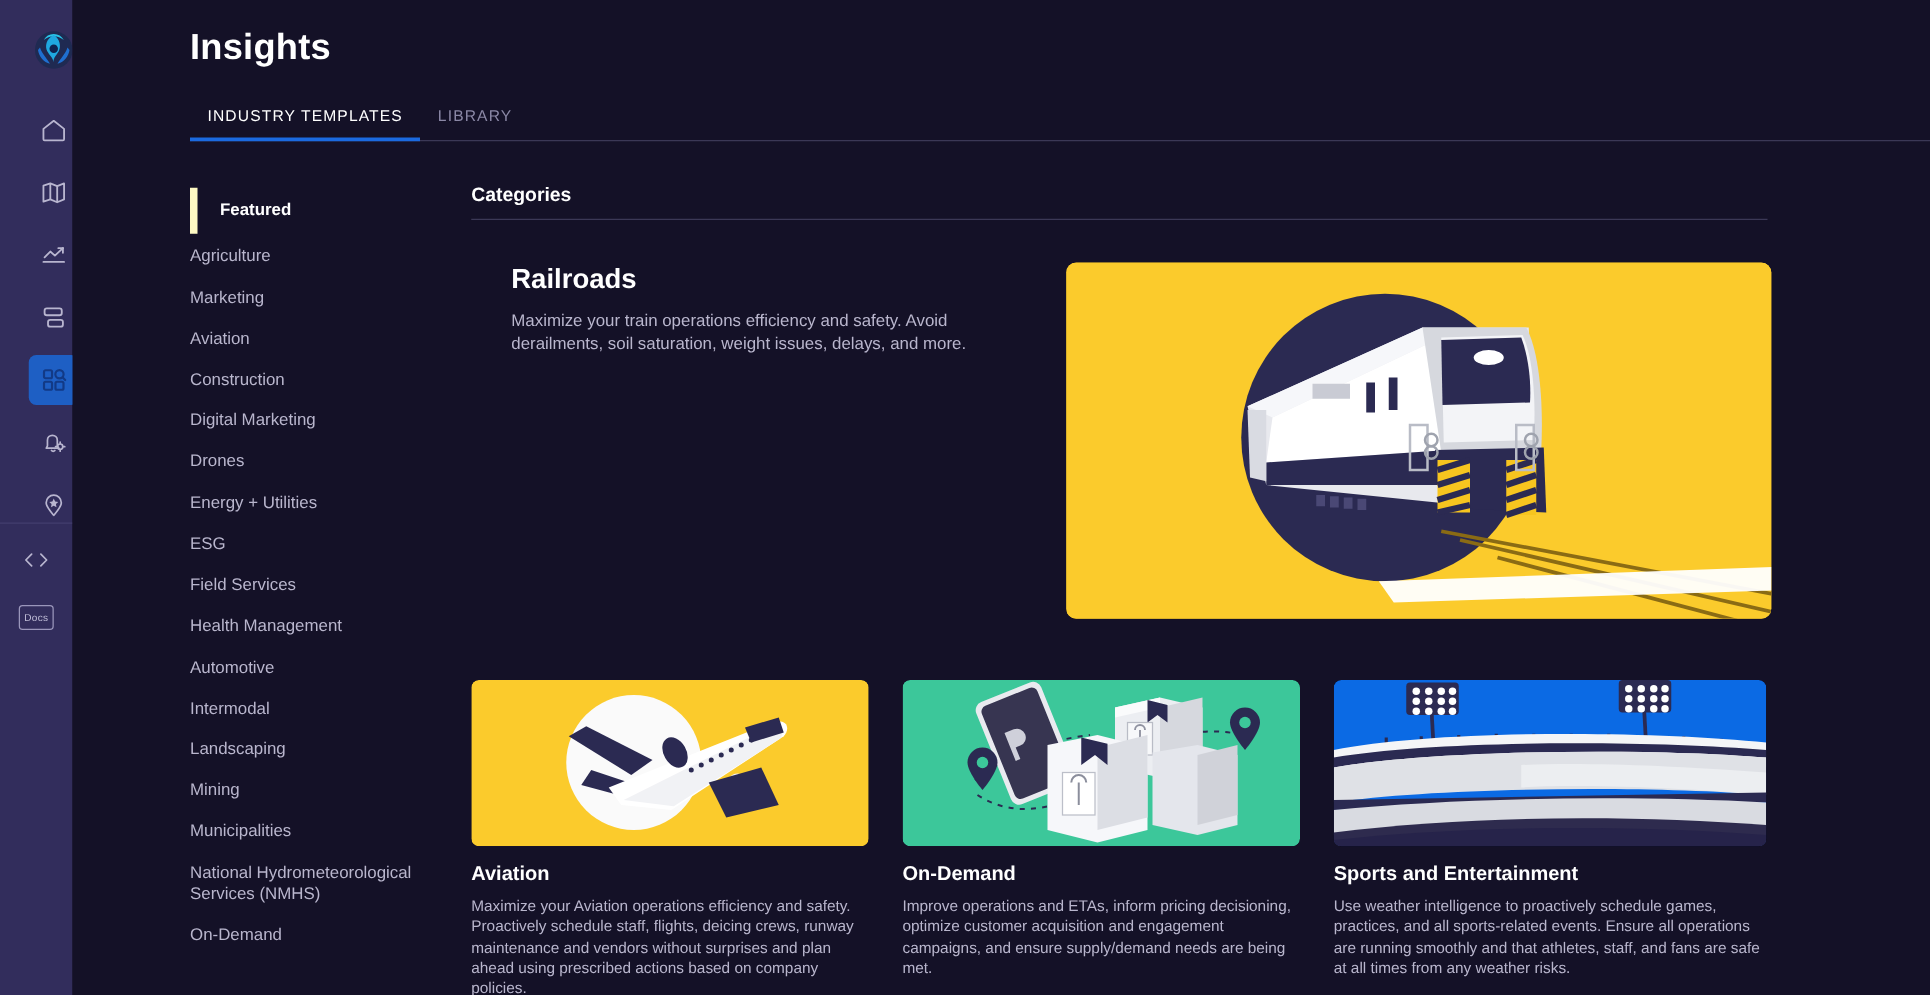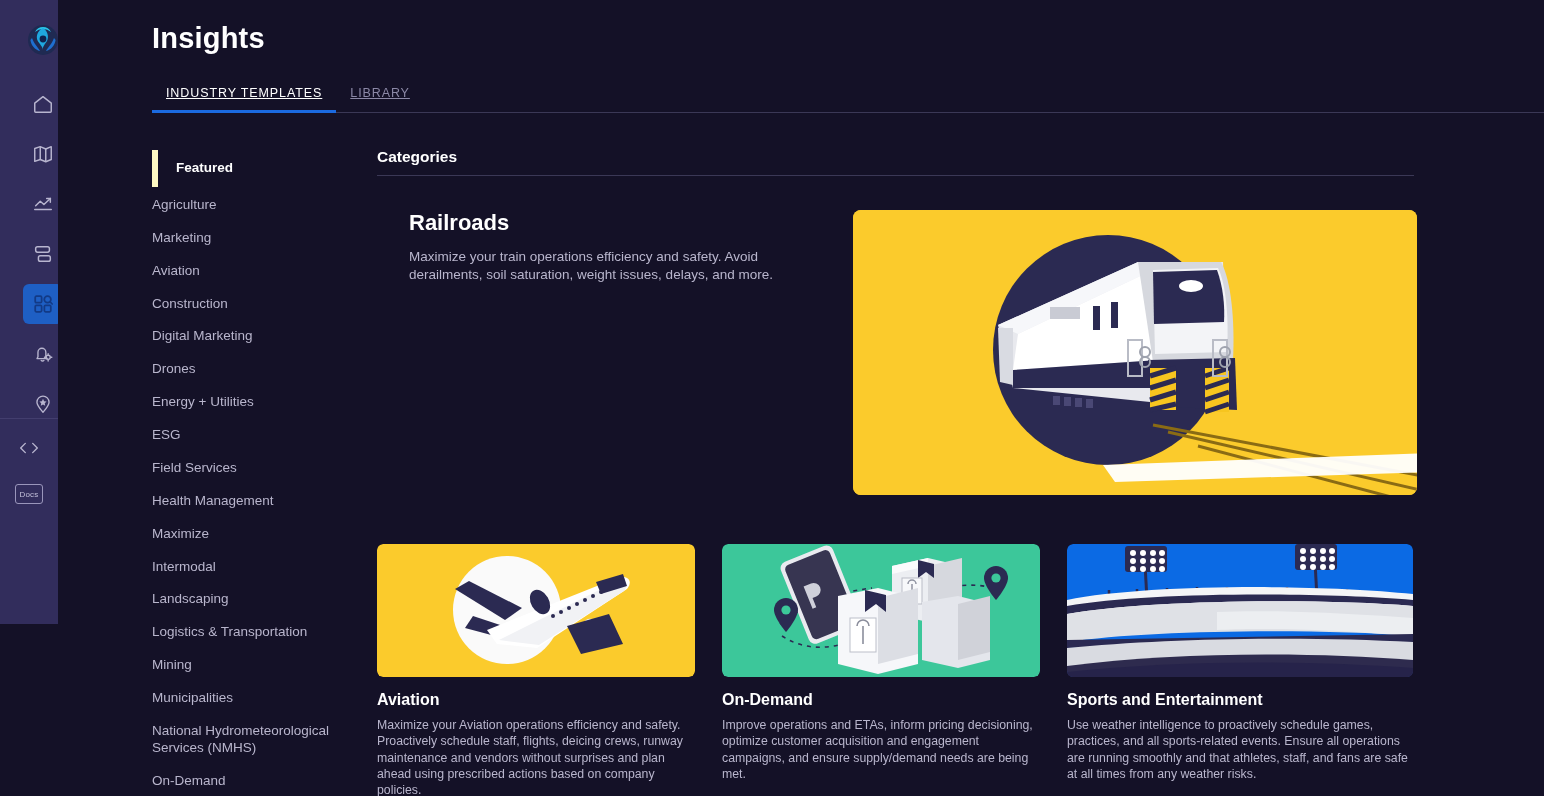--- a/index.html
+++ b/index.html
@@ -7,21 +7,21 @@
     width: 1544px; height: 796px;
     overflow: hidden;
     background: #141127;
     font-family: "Liberation Sans", sans-serif;
     color: #ffffff;
   }
   .app { display: flex; width: 1544px; height: 796px; }
 
   
   .rail {
-    width: 58px; flex: 0 0 58px; height: 624px;
+    width: 58px; flex: 0 0 58px; height: 796px;
     background: #322d5c;
     display: flex; flex-direction: column; align-items: center;
     position: relative;
     padding-left: 28px;
   }
   .logo { margin-top: 22px; margin-bottom: 26px; width: 36px; height: 36px; }
   .rail-icons { display: flex; flex-direction: column; align-items: center; gap: 10px; }
   .rail-btn {
     width: 40px; height: 40px; border-radius: 6px;
     display: flex; align-items: center; justify-content: center;
@@ -52,21 +52,20 @@
 
   .tabs {
     position: absolute; left: 94px; top: 86px; width: 1450px;
     border-bottom: 1px solid #3b3856;
     display: flex; align-items: flex-end; gap: 0;
   }
   .tab {
     padding: 0 14px 12px 14px; font-size: 12.5px; letter-spacing: .9px;
     color: #8b88a6; cursor: pointer; position: relative; background: none; border: none;
     font-family: "Liberation Sans", sans-serif;
-    text-decoration: underline;
   }
   .tab:first-child { padding-left: 14px; }
   .tab.active { color: #ffffff; }
   .tab.active::after {
     content: ""; position: absolute; left: 0; right: 0; bottom: -1px;
     height: 3px; background: #1b6ae0;
   }
 
   
   .catlist {
@@ -232,24 +231,23 @@
       <div class="cat">Agriculture</div>
       <div class="cat">Marketing</div>
       <div class="cat">Aviation</div>
       <div class="cat">Construction</div>
       <div class="cat">Digital Marketing</div>
       <div class="cat">Drones</div>
       <div class="cat">Energy + Utilities</div>
       <div class="cat">ESG</div>
       <div class="cat">Field Services</div>
       <div class="cat">Health Management</div>
-      <div class="cat">Maximize</div>
+      <div class="cat">Automotive</div>
       <div class="cat">Intermodal</div>
       <div class="cat">Landscaping</div>
-      <div class="cat">Logistics &amp; Transportation</div>
       <div class="cat">Mining</div>
       <div class="cat">Municipalities</div>
       <div class="cat">National Hydrometeorological Services (NMHS)</div>
       <div class="cat">On-Demand</div>
 
     </div>
 
     <div class="content">
 
       <div class="section-head">Categories</div>

